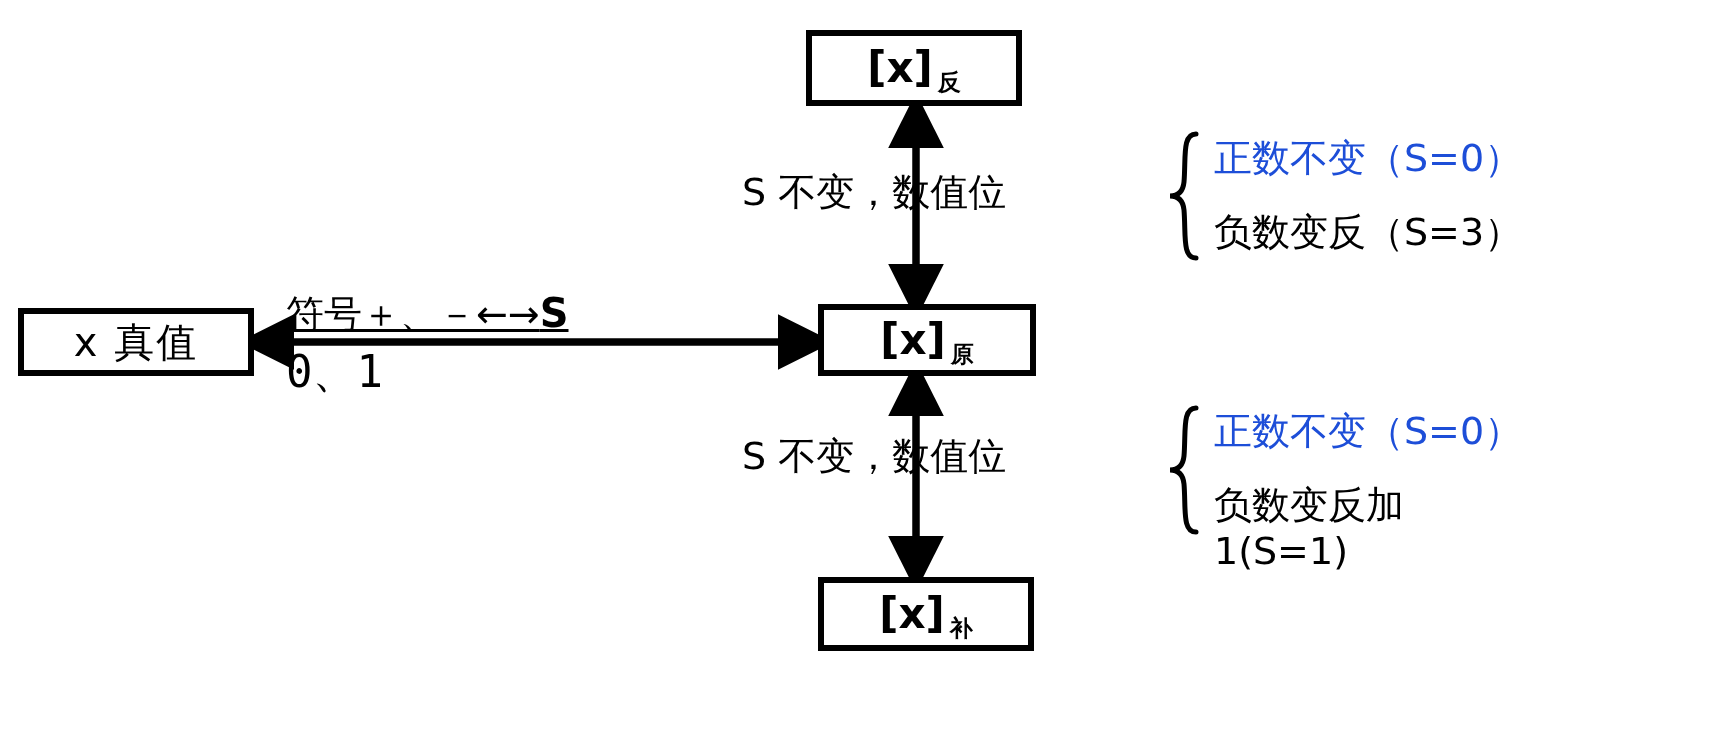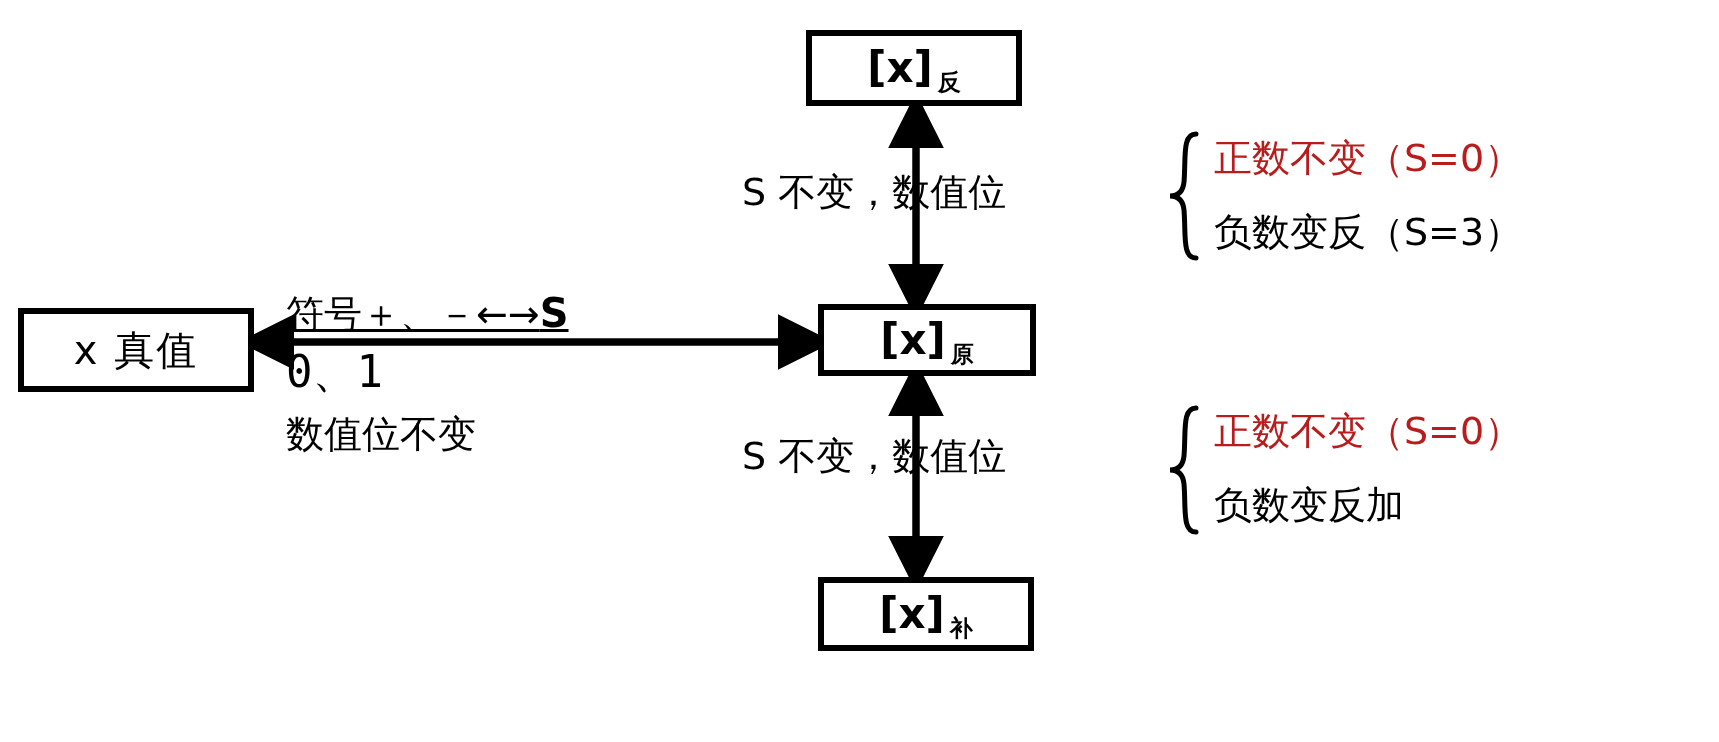--- a/index.html
+++ b/index.html
@@ -50,21 +50,21 @@
   .box-plain {
     font-size: 40px;
     font-weight: 400;
     line-height: 1;
     letter-spacing: 2px;
   }
 
   #box-inverse  { left: 806px;  top: 30px;  width: 216px; height: 76px; }
   #box-original { left: 818px;  top: 304px; width: 218px; height: 72px; }
   #box-complement { left: 818px; top: 577px; width: 216px; height: 74px; }
-  #box-true     { left: 18px;   top: 308px; width: 236px; height: 84px; }
+  #box-true     { left: 18px;   top: 308px; width: 236px; height: 68px; }
 
   
   #arrows {
     position: absolute;
     left: 0; top: 0;
     width: 1719px;
     height: 742px;
     z-index: 2;
     pointer-events: none;
   }
@@ -76,21 +76,21 @@
     line-height: 1.08;
     z-index: 4;
   }
   .cn {
     font-family: "DejaVu Sans", "Liberation Sans", sans-serif;
     font-size: 38px;
     font-weight: 400;
     color: #000000;
   }
   .cn-red {
-    color: #b91c1c;
+    color: #1d4ed8;
   }
   .mono {
     font-family: "DejaVu Sans Mono", "Liberation Mono", monospace;
     font-size: 44px;
     font-weight: 400;
   }
   .bold-s {
     font-weight: 700;
     font-size: 40px;
   }
@@ -171,29 +171,29 @@
   <div class="txt cn" id="lbl-up">S  不变，数值位</div>
 
   <div class="txt cn" id="lbl-down">S  不变，数值位</div>
 
   <div class="txt cn" id="lbl-sign">
     <span>符号＋、－←→</span><span class="bold-s">S</span>
   </div>
 
   <div class="txt mono" id="lbl-01">0、1</div>
 
-  <div class="txt cn" id="lbl-keep">数值位不变</div>
 
   <svg class="brace" id="brace-up" viewBox="0 0 56 132" xmlns="http://www.w3.org/2000/svg">
     <path d="M44,4 C30,4 34,28 32,52 C31,62 26,66 18,66 C26,66 31,70 32,80 C34,104 30,128 44,128" fill="none" stroke="#000000" stroke-width="5" stroke-linecap="round"></path>
   </svg>
 
   <div class="txt cn cn-red" id="note-up-1">正数不变（S=0）</div>
   <div class="txt cn" id="note-up-2">负数变反（S=3）</div>
 
   <svg class="brace" id="brace-down" viewBox="0 0 56 132" xmlns="http://www.w3.org/2000/svg">
     <path d="M44,4 C30,4 34,28 32,52 C31,62 26,66 18,66 C26,66 31,70 32,80 C34,104 30,128 44,128" fill="none" stroke="#000000" stroke-width="5" stroke-linecap="round"></path>
   </svg>
 
   <div class="txt cn cn-red" id="note-dn-1">正数不变（S=0）</div>
   <div class="txt cn" id="note-dn-2">负数变反加</div>
+  <div class="txt cn" id="note-dn-3">1(S=1)</div>
 
 </div>
 
 </body></html>

